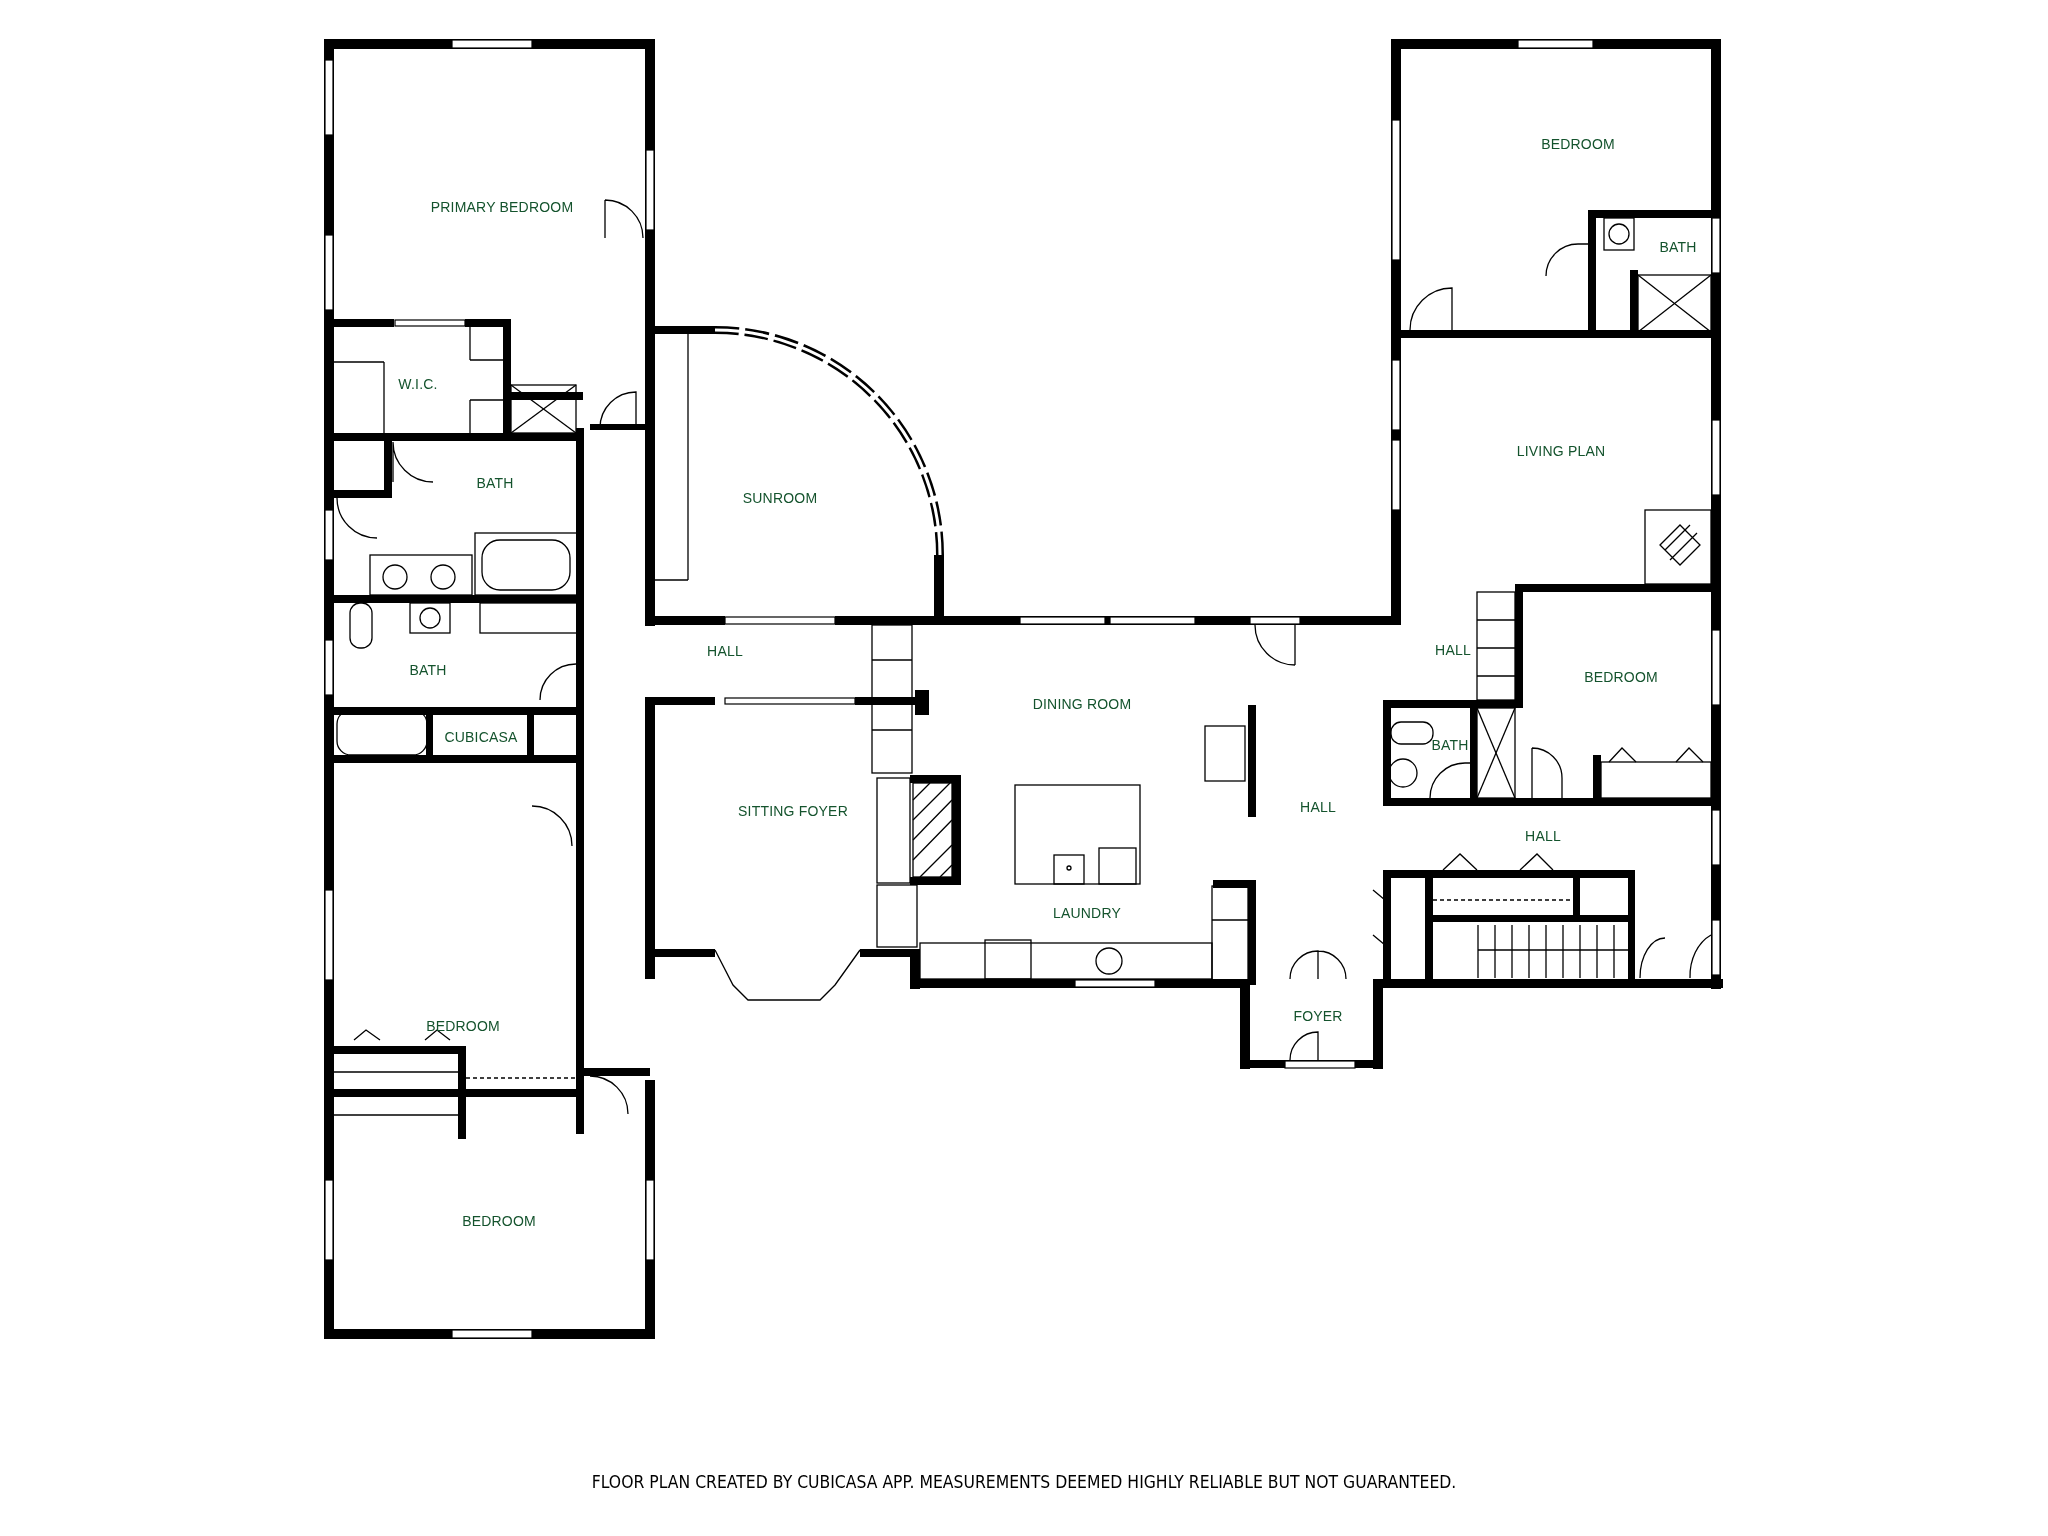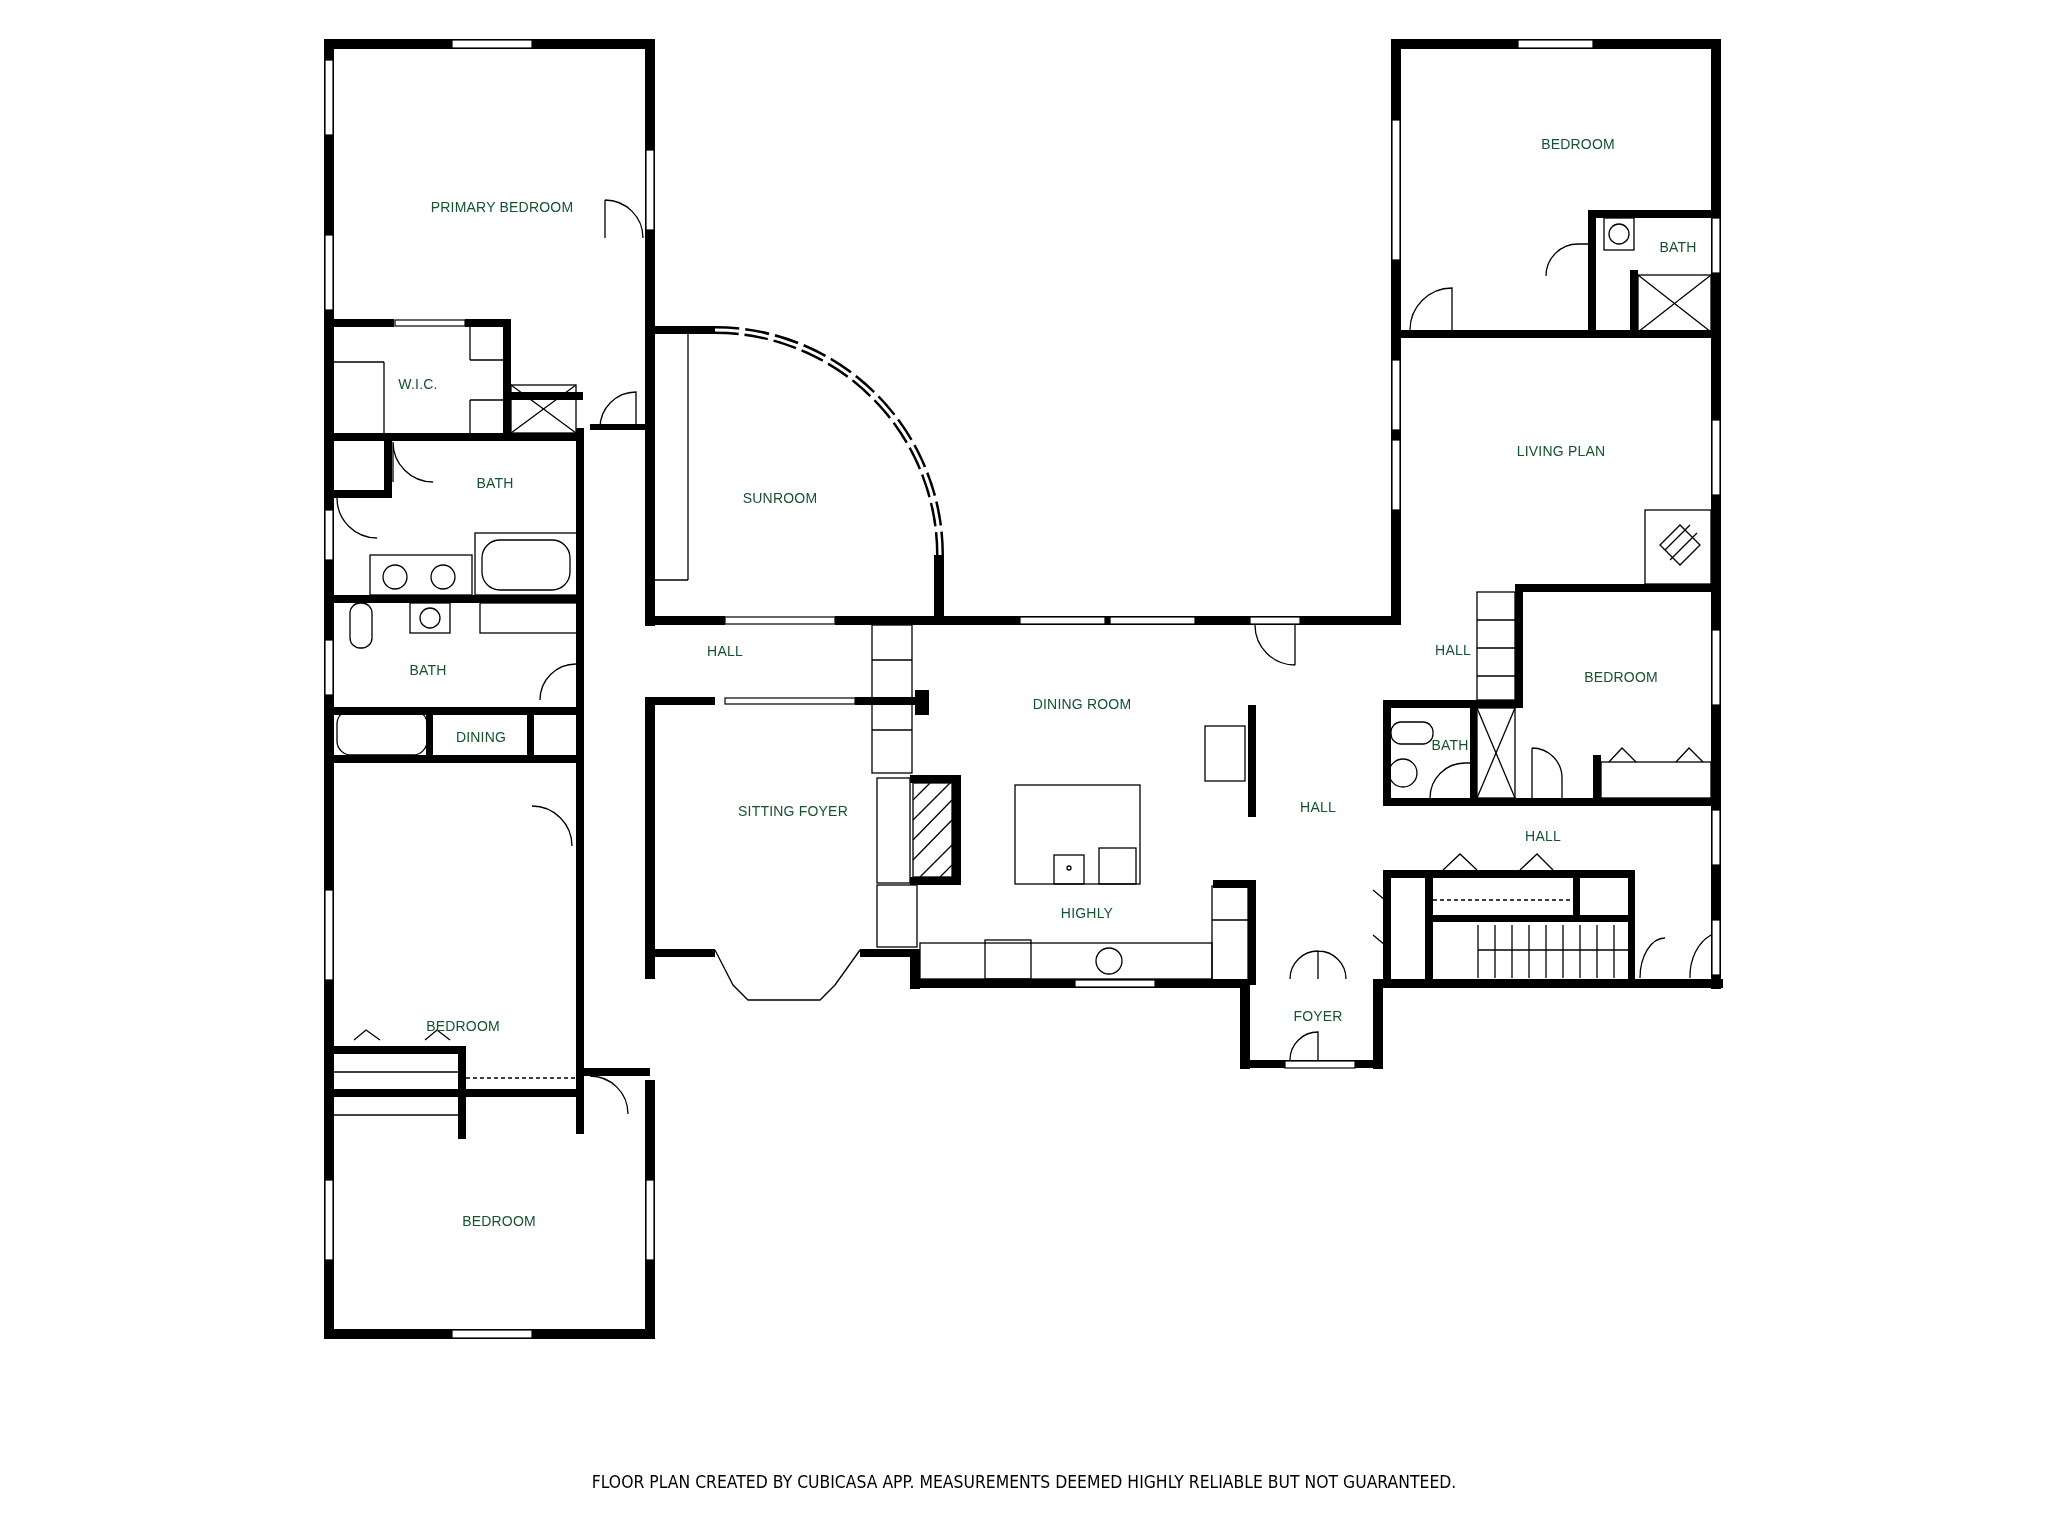--- a/index.html
+++ b/index.html
@@ -272,28 +272,28 @@
     <path class="ln" d="M1640 978 A25 40 0 0 1 1665 938 M1690 978 A35 45 0 0 1 1711 935"></path>
     <path class="ln" d="M1373 890 L1385 900 M1373 935 L1385 945"></path>
   </g>
 </svg>
 
 <div>
   <div class="lbl" style="left:502px;top:207px">PRIMARY BEDROOM</div>
   <div class="lbl" style="left:418px;top:384px">W.I.C.</div>
   <div class="lbl" style="left:495px;top:483px">BATH</div>
   <div class="lbl" style="left:428px;top:670px">BATH</div>
-  <div class="lbl" style="left:481px;top:737px">DINING</div>
+  <div class="lbl" style="left:481px;top:737px">CUBICASA</div>
   <div class="lbl" style="left:463px;top:1026px">BEDROOM</div>
   <div class="lbl" style="left:499px;top:1221px">BEDROOM</div>
   <div class="lbl" style="left:780px;top:498px">SUNROOM</div>
   <div class="lbl" style="left:725px;top:651px">HALL</div>
   <div class="lbl" style="left:793px;top:811px">SITTING FOYER</div>
   <div class="lbl" style="left:1082px;top:704px">DINING ROOM</div>
-  <div class="lbl" style="left:1087px;top:913px">HIGHLY</div>
+  <div class="lbl" style="left:1087px;top:913px">LAUNDRY</div>
   <div class="lbl" style="left:1318px;top:807px">HALL</div>
   <div class="lbl" style="left:1318px;top:1016px">FOYER</div>
   <div class="lbl" style="left:1578px;top:144px">BEDROOM</div>
   <div class="lbl" style="left:1678px;top:247px">BATH</div>
   <div class="lbl" style="left:1561px;top:451px">LIVING PLAN</div>
   <div class="lbl" style="left:1453px;top:650px">HALL</div>
   <div class="lbl" style="left:1621px;top:677px">BEDROOM</div>
   <div class="lbl" style="left:1450px;top:745px">BATH</div>
   <div class="lbl" style="left:1543px;top:836px">HALL</div>
 </div>

